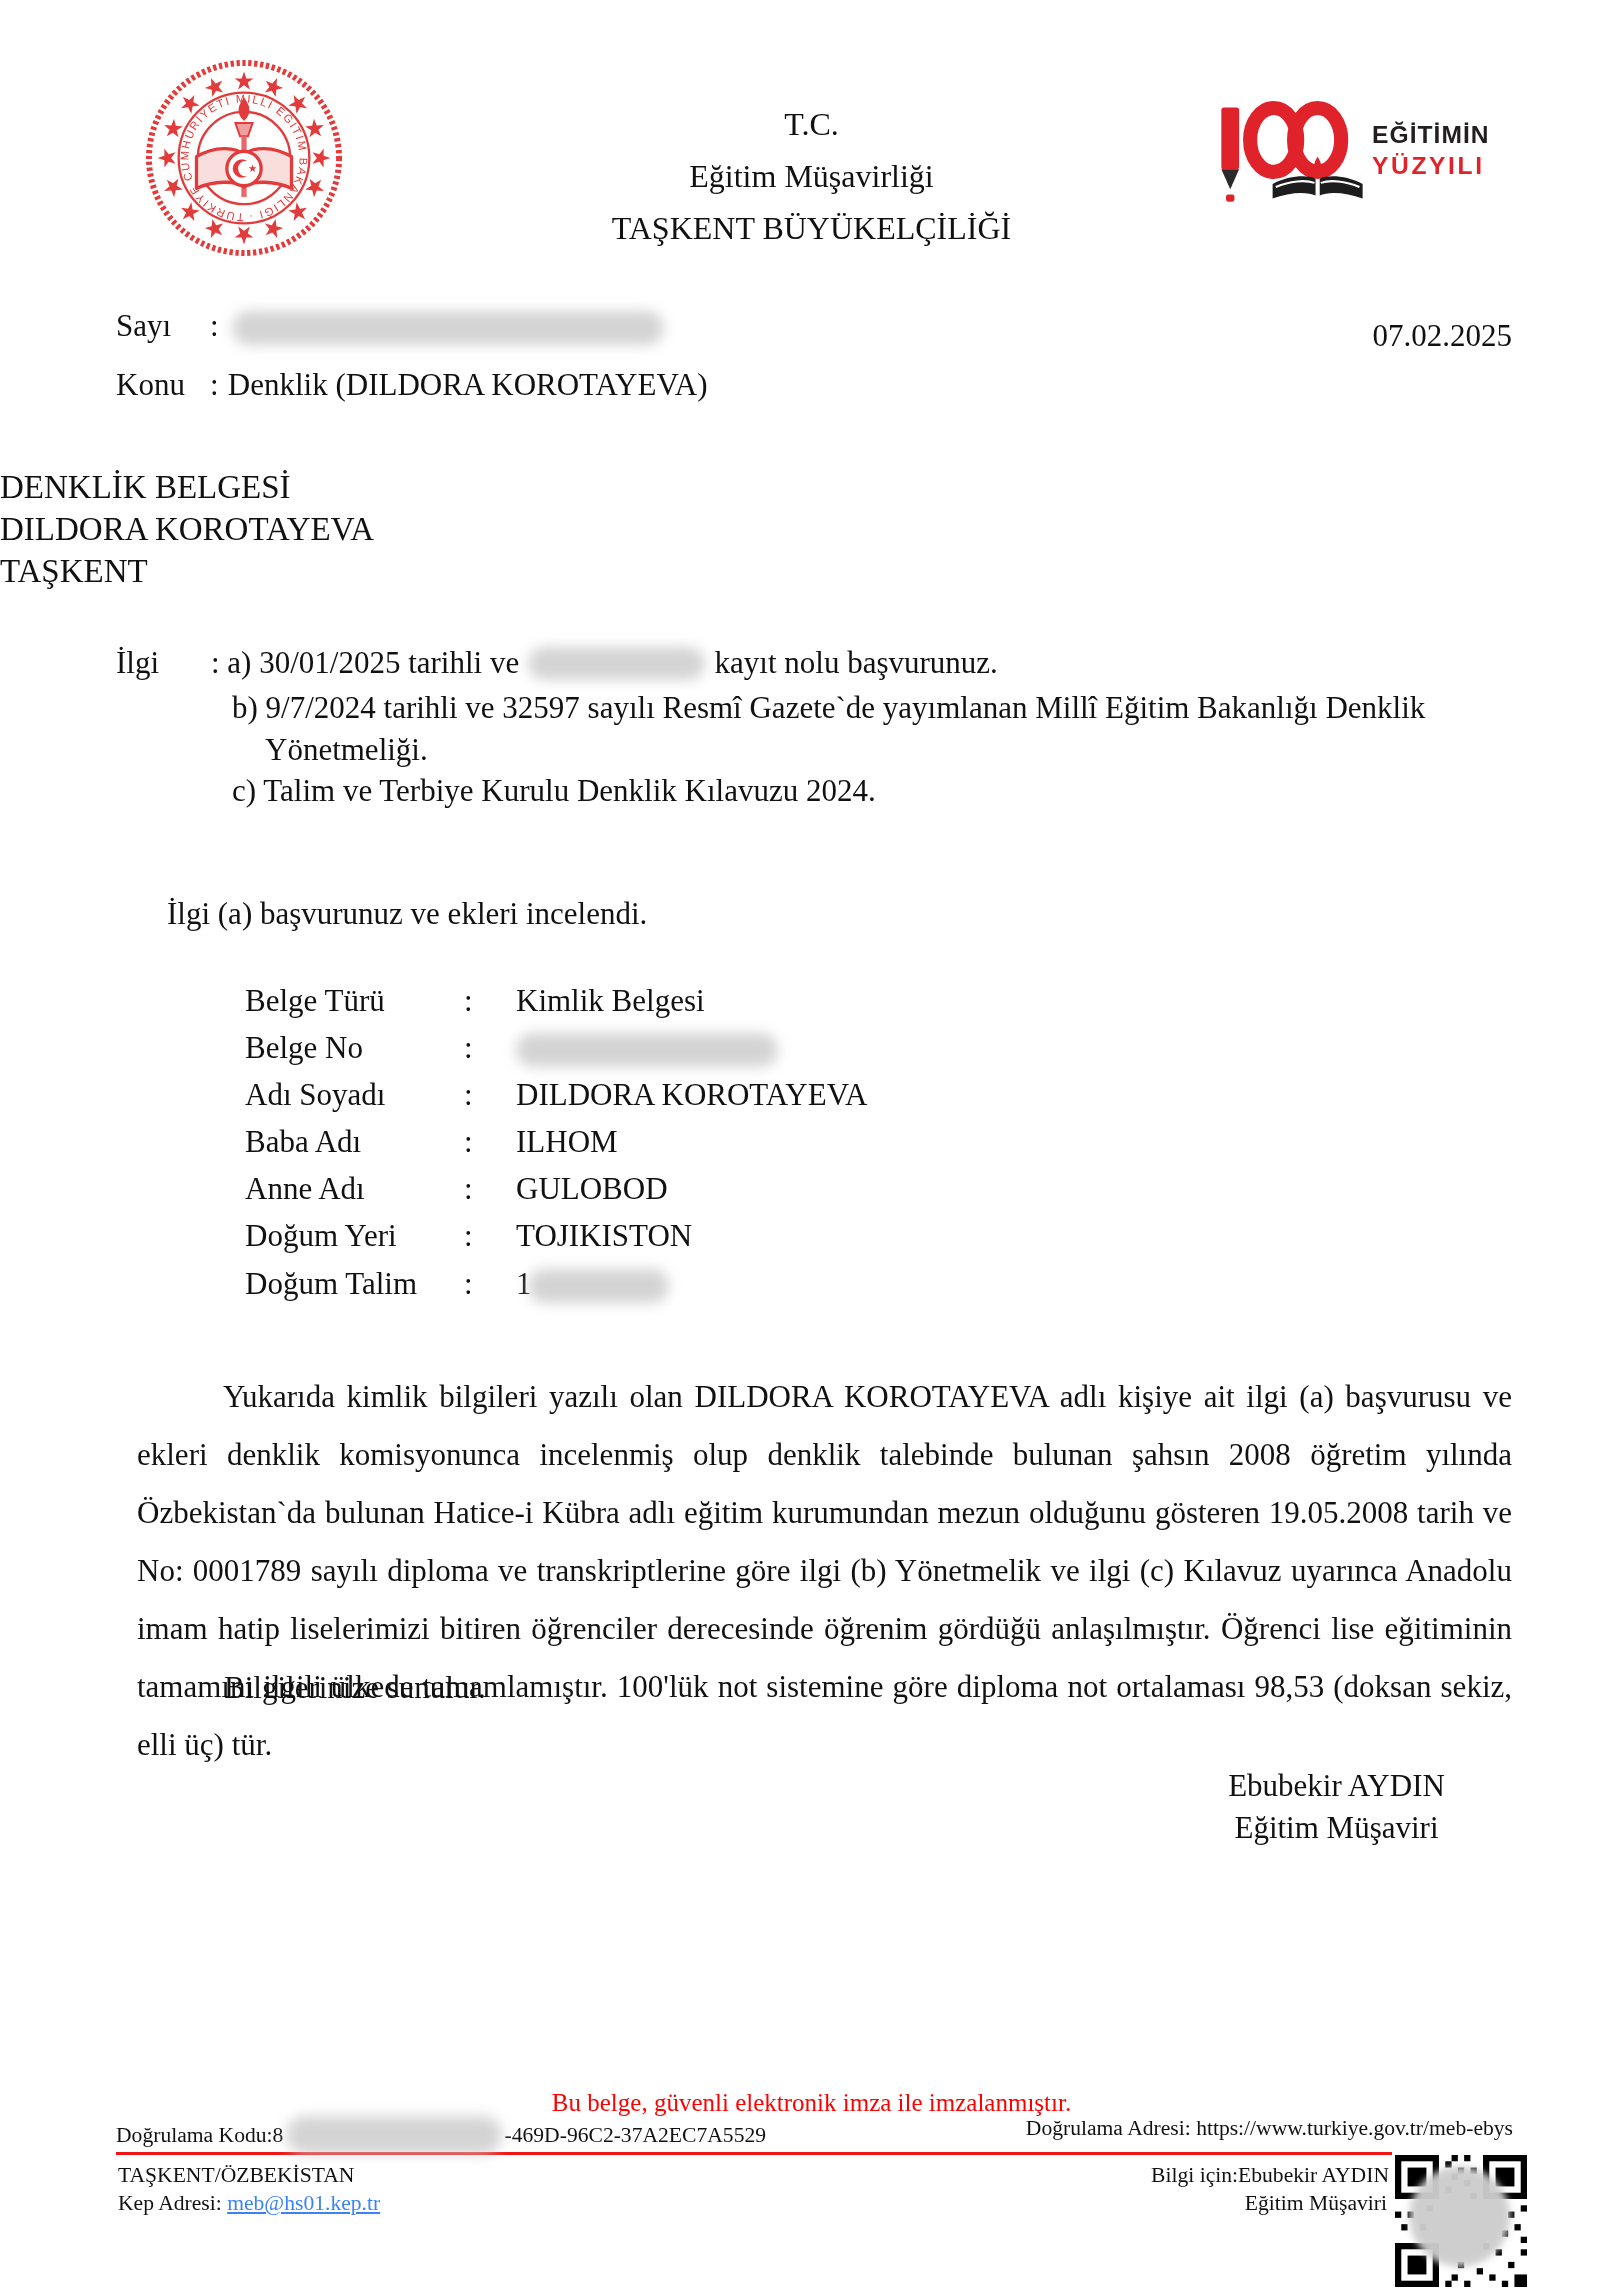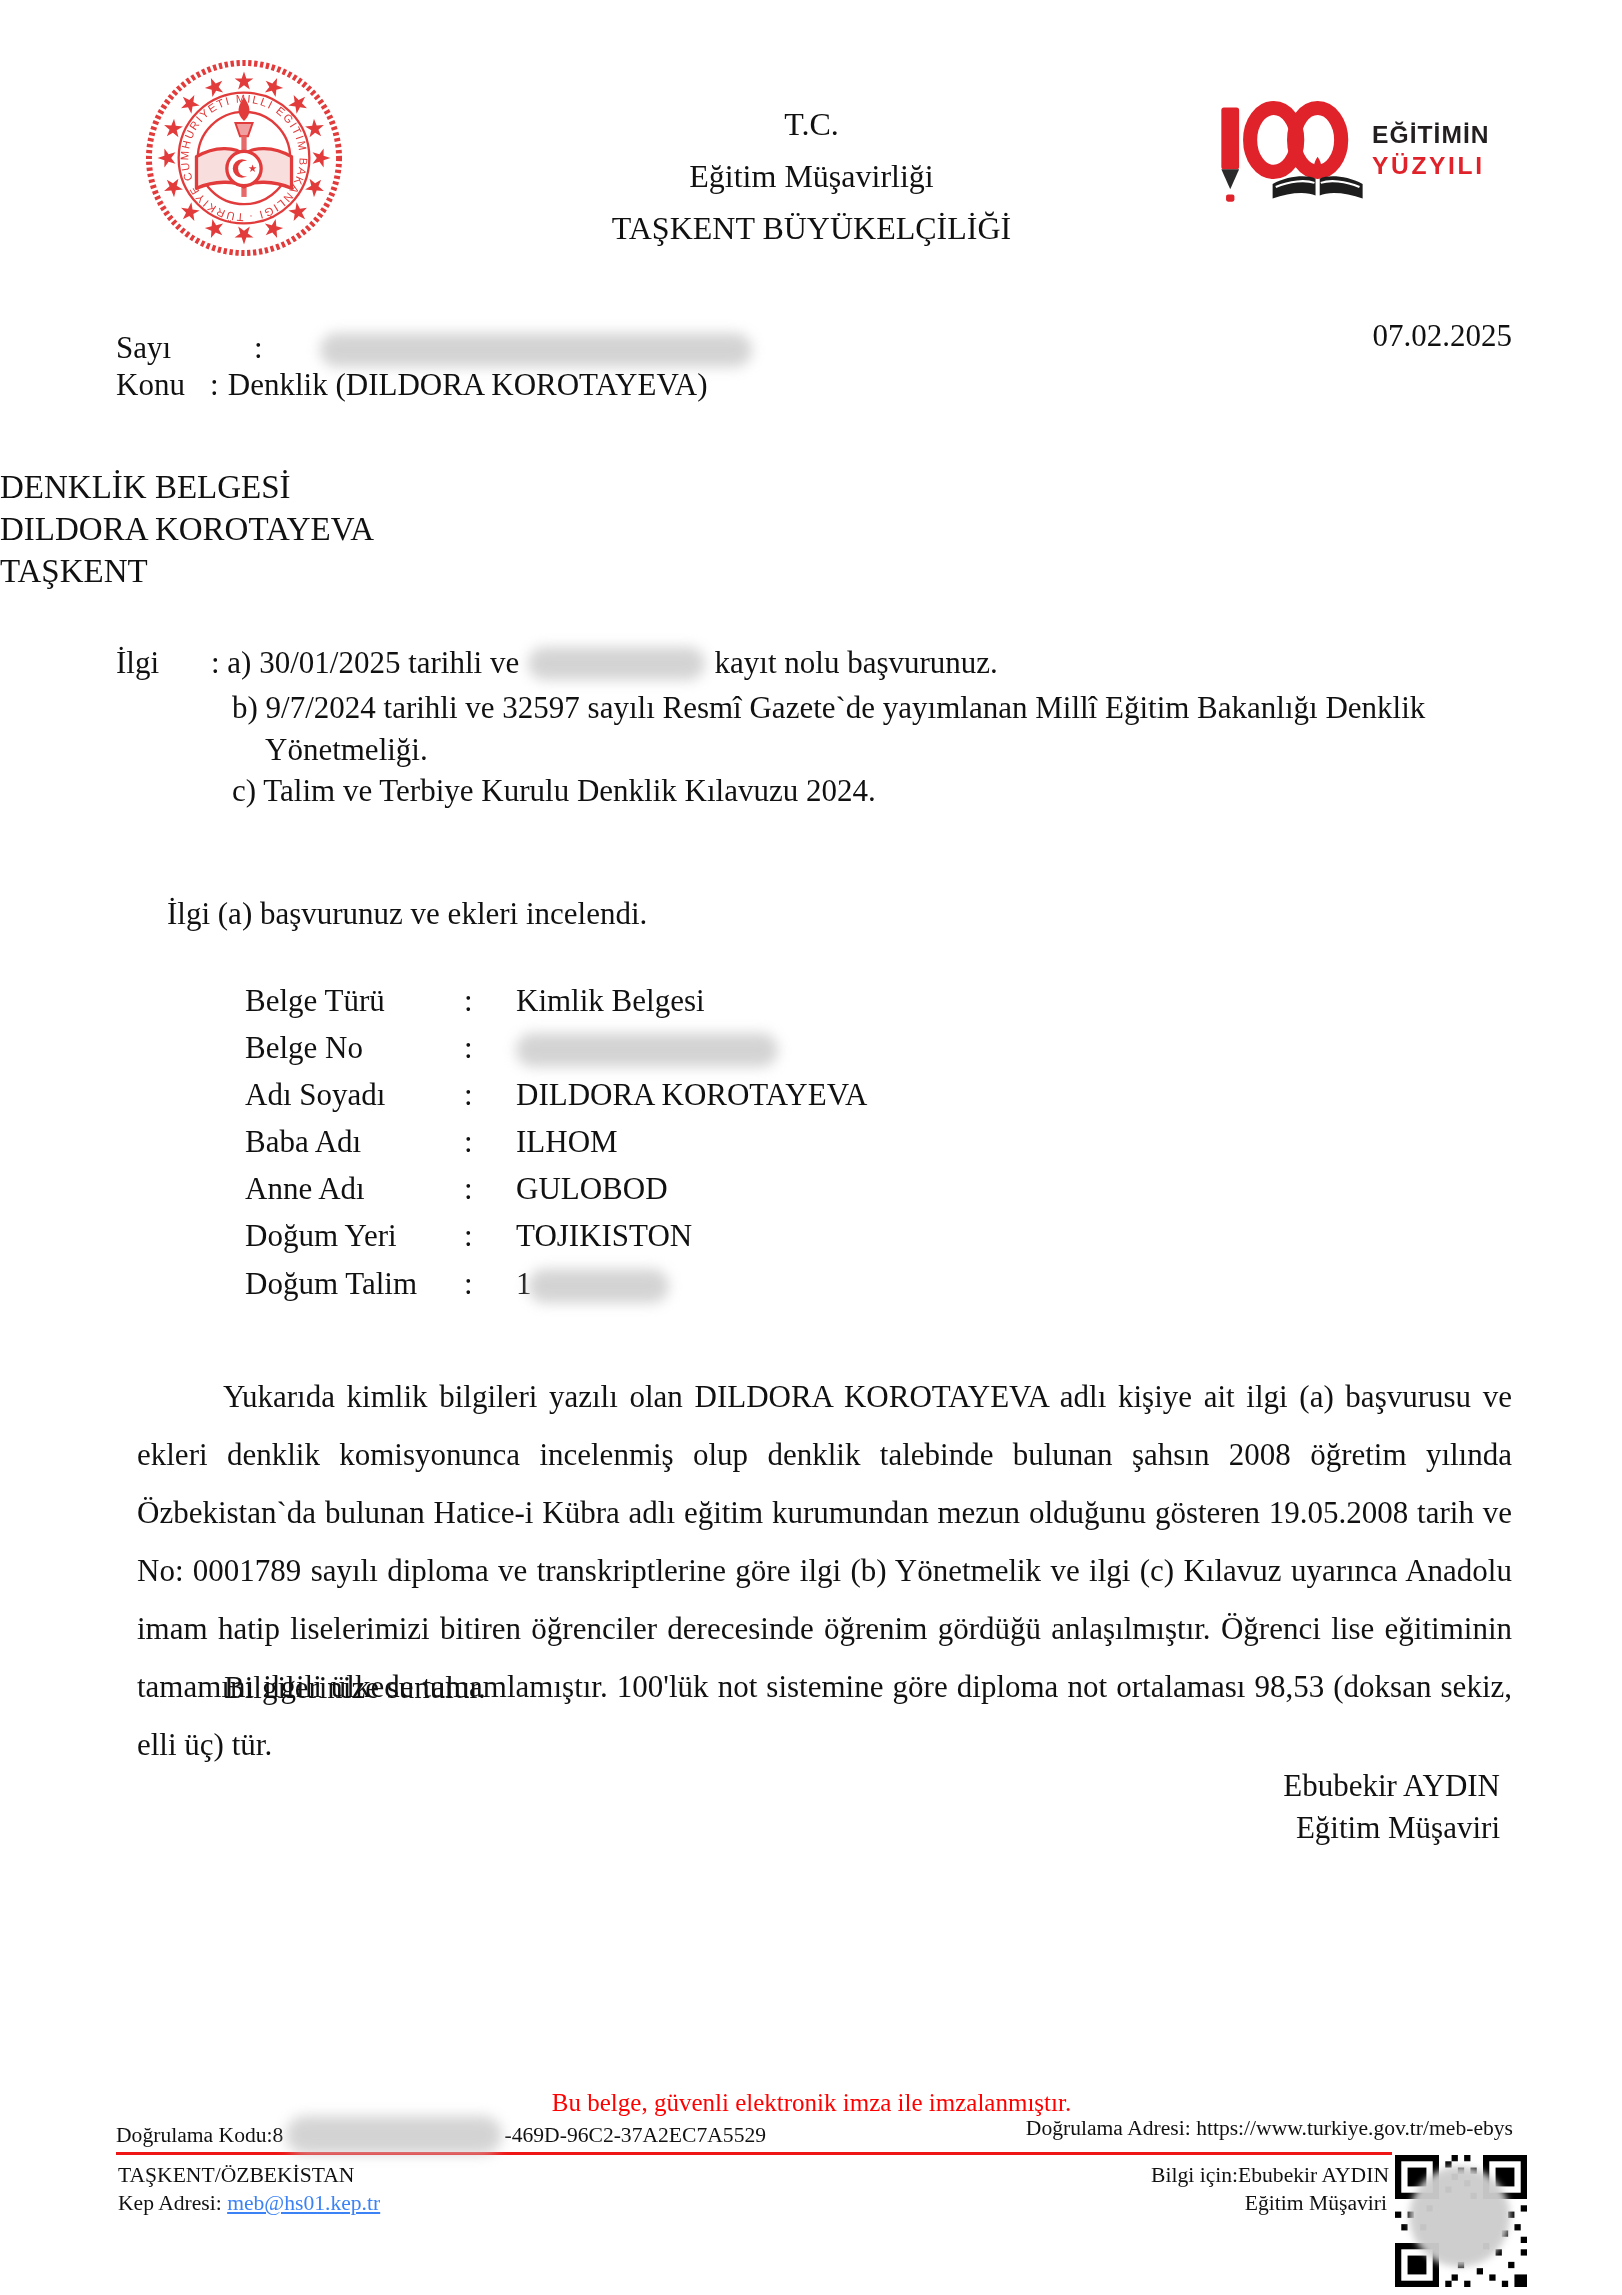--- a/index.html
+++ b/index.html
@@ -42,21 +42,21 @@
   .f-colon{display:inline-block;width:52px;}
   .f-value{display:inline-block;}
   
   .paragraph{
     left:137px;width:1375px;top:1368px;
     font-size:31px;line-height:58px;
     text-align:justify;text-indent:86px;
     white-space:normal;
   }
   .closing{left:224px;top:1670px;font-size:31px;}
-  .signature{left:1173px;top:1765px;width:327px;text-align:right;font-size:31px;line-height:42px;}
+  .signature{left:1173px;top:1765px;width:327px;text-align:center;font-size:31px;line-height:42px;}
   
   .esign{left:0;right:0;top:2089px;text-align:center;color:#ff0000;font-size:25px;font-weight:400;}
   .foot{font-size:21.6px;white-space:nowrap;}
   .rule{left:116px;top:2152px;width:1276px;height:3.3px;background:#f01515;}
   .kep-link{color:#3b82f6;text-decoration:underline;}
   .qr{left:1395px;top:2155px;width:132px;height:132px;}
 </style>
 </head>
 <body>
 
@@ -121,21 +121,21 @@
       <path d="M112,168 C142,152 178,150 194,158 L194,190 C178,182 142,184 112,196 Z" fill="#1d1d1d"></path>
       <path d="M284,168 C254,152 218,150 202,158 L202,190 C218,182 254,184 284,196 Z" fill="#1d1d1d"></path>
       <path d="M118,174 C145,162 175,160 192,166" stroke="#ffffff" stroke-width="4" fill="none"></path>
       <path d="M278,174 C251,162 221,160 204,166" stroke="#ffffff" stroke-width="4" fill="none"></path>
       <path d="M198,116 C206,128 208,138 198,149 C188,138 190,128 198,116" fill="#e0222a"></path>
     </g>
     <text x="302" y="90" font-family="Liberation Sans, sans-serif" font-weight="bold" font-size="47" letter-spacing="2" fill="#231f20">EĞİTİMİN</text>
     <text x="302" y="150" font-family="Liberation Sans, sans-serif" font-weight="bold" font-size="47" letter-spacing="5" fill="#e0222a">YÜZYILI</text>
   </svg>
 
-  <div class="abs meta-row" style="top:330px;gap:44px;">
+  <div class="abs meta-row" style="top:308px;">
     <span class="meta-label">Sayı</span>
     <span class="meta-colon">:</span>
     <span class="blob" style="width:432px;height:34px;margin-left:13px;margin-top:2.6px;"></span>
   </div>
   <div class="abs txt" style="right:111px;top:318px;">07.02.2025</div>
   <div class="abs meta-row" style="top:367px;">
     <span class="meta-label">Konu</span>
     <span class="meta-colon">:</span>
     <span class="meta-value">Denklik (DILDORA KOROTAYEVA)</span>
   </div>

